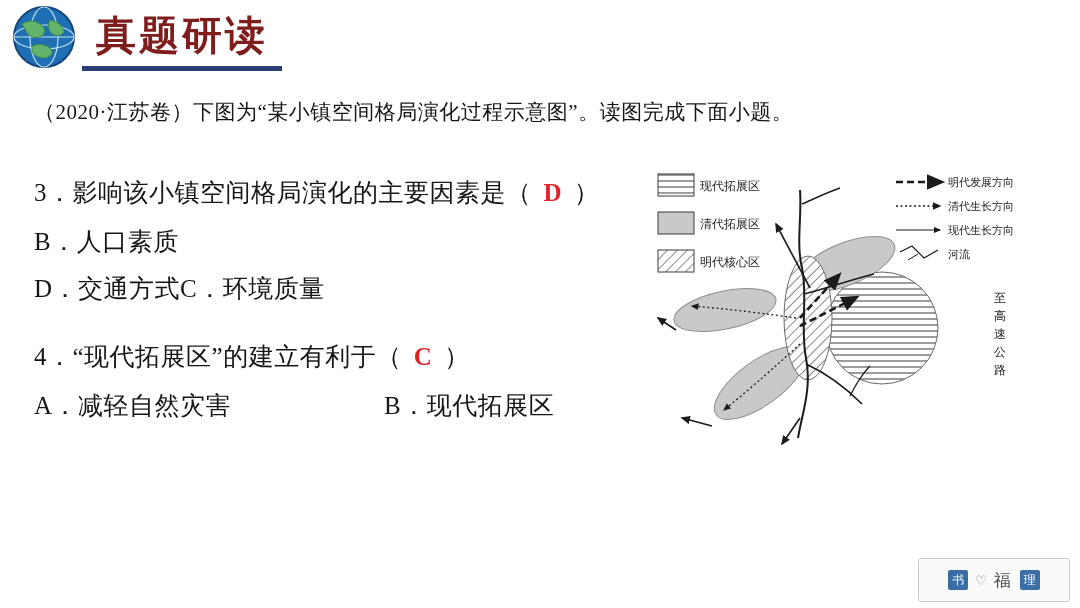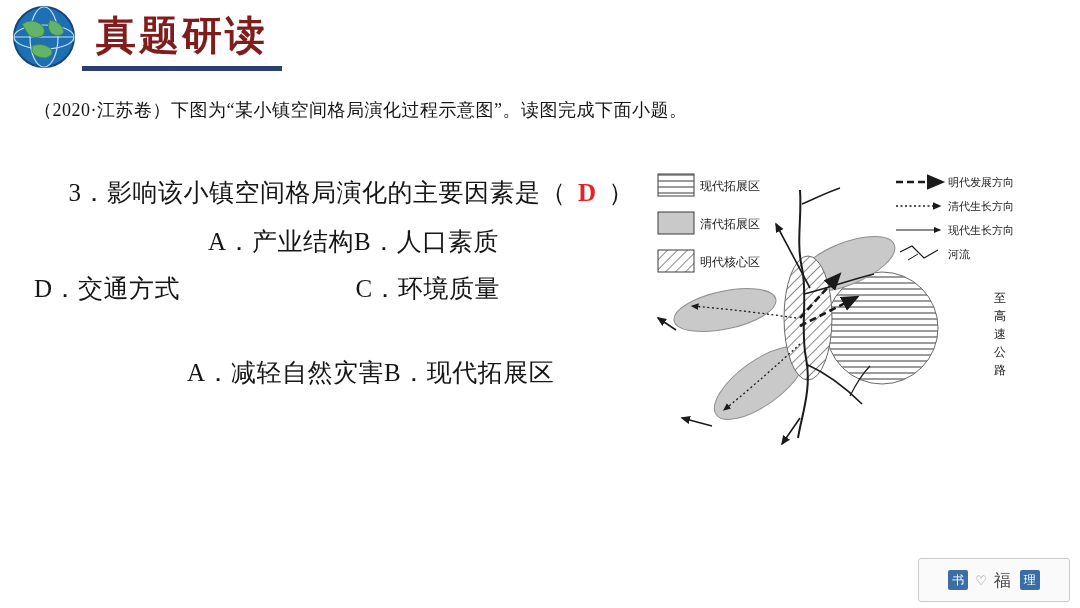--- a/index.html
+++ b/index.html
@@ -56,33 +56,32 @@
     height: 5px;
     background: #2b3f73;
   }
 
   
   .lead {
     position: absolute;
     left: 34px;
     top: 97px;
     width: 1010px;
-    font-size: 18px;
+    font-size: 21px;
     line-height: 1.45;
     font-family: "Liberation Serif", serif;
     color: #161616;
     letter-spacing: 0.5px;
   }
 
   
   .qblock {
     position: absolute;
     left: 34px;
     width: 600px;
-    text-align: right;
   }
   #q3 { top: 176px; }
   #q4 { top: 340px; }
 
   .qstem {
     font-size: 25px;
     font-family: "Liberation Serif", serif;
     color: #161616;
     white-space: nowrap;
     letter-spacing: 0.5px;
@@ -179,31 +178,33 @@
   </div>
 
   <div class="lead">（2020·江苏卷）下图为“某小镇空间格局演化过程示意图”。读图完成下面小题。</div>
 
   <div class="qblock" id="q3">
     <div class="qstem">
       <span>3．影响该小镇空间格局演化的主要因素是（</span><span class="answer">D</span><span>）</span>
     </div>
     <div class="options">
       <div class="opt-row">
-        <div class="opt opt-a">A．产业结构</div>
         <div class="opt opt-b">B．人口素质</div>
       </div>
       <div class="opt-row">
         <div class="opt opt-d">D．交通方式</div>
         <div class="opt opt-c">C．环境质量</div>
       </div>
     </div>
   </div>
 
   <div class="qblock" id="q4">
+    <div class="qstem">
+      <span>4．“现代拓展区”的建立有利于（</span><span class="answer">C</span><span>）</span>
+    </div>
     <div class="options">
       <div class="opt-row">
         <div class="opt opt-a">A．减轻自然灾害</div>
         <div class="opt opt-b">B．现代拓展区</div>
       </div>
     </div>
   </div>
 
   <div class="figure">
     <svg width="412" height="300" viewBox="0 0 412 300" xmlns="http://www.w3.org/2000/svg">

